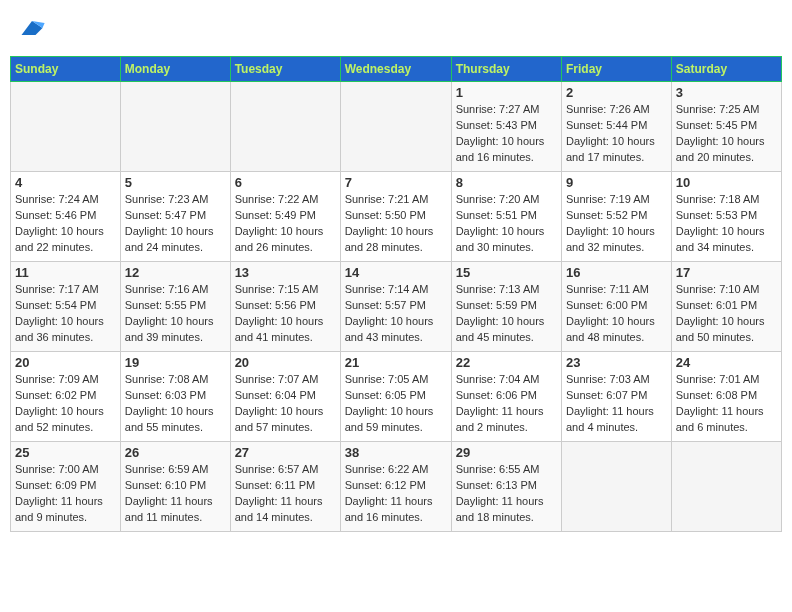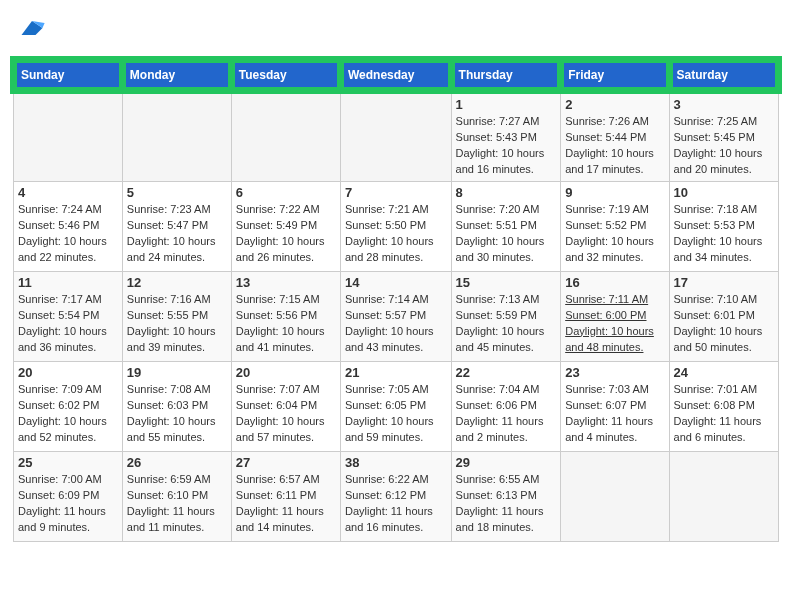--- a/index.html
+++ b/index.html
@@ -47,26 +47,26 @@
       font-size: 14px;
       color: #555;
     }
     table {
       width: 100%;
       border-collapse: collapse;
       font-size: 11px;
     }
     thead tr th {
       background-color: #2266cc;
-      color: #ffffff;
+      color: #bef264;
       padding: 5px 4px;
       text-align: left;
       font-size: 12px;
       font-weight: bold;
-      border: 7px solid #22c55e;
+      border: 1px solid #22c55e;
     }
     tbody tr td {
       border: 1px solid #ccc;
       vertical-align: top;
       padding: 3px 4px;
       width: 113px;
       height: 90px;
     }
     tbody tr:nth-child(odd) td {
       background-color: #f9f9f9;
@@ -232,21 +232,21 @@
         </td>
         <td>
           <div class="day-num">15</div>
           <div class="day-info" style="white-space: pre-line;">Sunrise: 7:13 AM
 Sunset: 5:59 PM
 Daylight: 10 hours
 and 45 minutes.</div>
         </td>
         <td>
           <div class="day-num">16</div>
-          <div class="day-info" style="white-space: pre-line; text-decoration: underline;">Sunrise: 7:11 AM
+          <div class="day-info" style="white-space: pre-line;">Sunrise: 7:11 AM
 Sunset: 6:00 PM
 Daylight: 10 hours
 and 48 minutes.</div>
         </td>
         <td>
           <div class="day-num">17</div>
           <div class="day-info" style="white-space: pre-line;">Sunrise: 7:10 AM
 Sunset: 6:01 PM
 Daylight: 10 hours
 and 50 minutes.</div>

